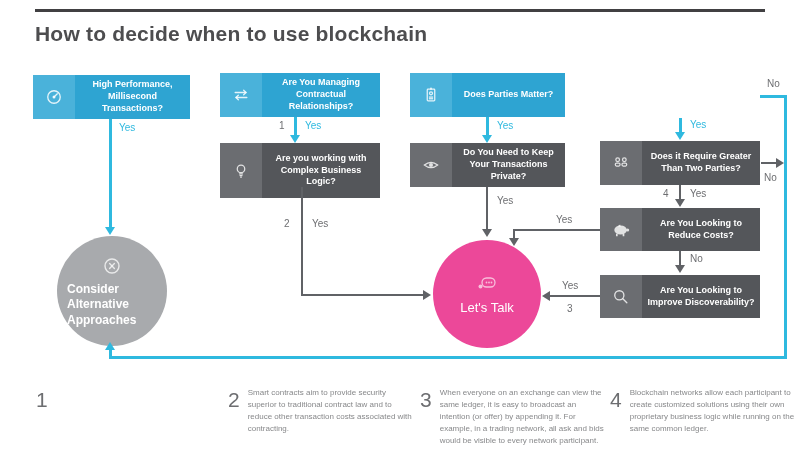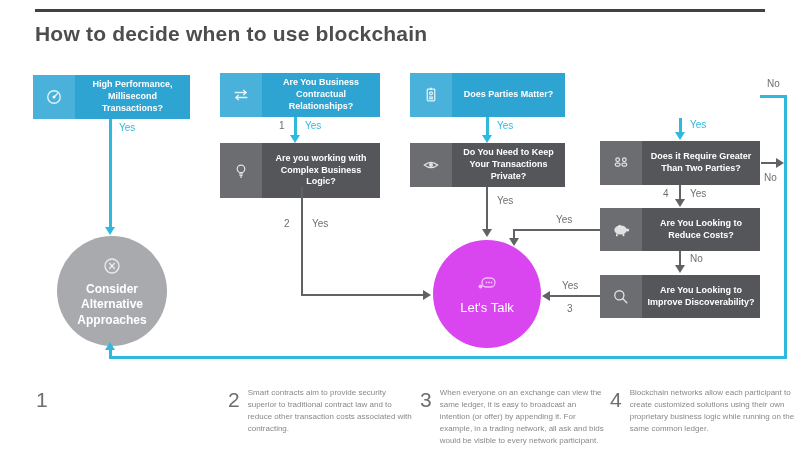--- a/index.html
+++ b/index.html
@@ -15,23 +15,23 @@
   .box .icon-cell { flex:0 0 42px; display:flex; align-items:center; justify-content:center; }
   .box .label-cell { flex:1; display:flex; align-items:center; justify-content:center;
                      font-size:9px; font-weight:bold; text-align:center; line-height:1.3; padding:2px 5px; }
   .box.blue { background:#2ea4d2; }
   .box.blue .icon-cell { background:#4ab2da; }
   .box.dark { background:#54565a; }
   .box.dark .icon-cell { background:#6b6d71; }
 
   
   .bigcircle { position:absolute; border-radius:50%; color:#fff; display:flex; flex-direction:column;
-               align-items:center; justify-content:center; text-align:center; }
+               align-items:center; justify-content:center; text-align:left; }
   .bigcircle.gray { background:#a8aaad; }
-  .bigcircle.teal { background:#d946ef; }
+  .bigcircle.teal { background:#ec4899; }
   .bigcircle .c-label { font-size:12px; font-weight:bold; line-height:1.3; margin-top:4px; padding:0 10px; }
   .bigcircle.teal .c-label { font-size:13px; font-weight:normal; }
 
   
   .ln { position:absolute; }
   .ln.cyan { background:#2fb9df; }
   .ln.dark { background:#606266; }
   .arr { position:absolute; width:0; height:0; }
   .arr.down.cyan2 { border-left:5px solid transparent; border-right:5px solid transparent; border-top:8px solid #2fb9df; }
   .arr.down.dark2 { border-left:5px solid transparent; border-right:5px solid transparent; border-top:8px solid #606266; }
@@ -70,21 +70,21 @@
 
   <div class="box blue" style="left:220px;top:73px;width:160px;height:44px;">
     <div class="icon-cell">
       <svg width="20" height="20" viewBox="0 0 24 24" fill="none" stroke="rgba(255,255,255,0.85)" stroke-width="1.6" stroke-linecap="round" stroke-linejoin="round">
         <path d="M5 9 H18"></path>
           <path d="M15.2 6.2 L18 9 L15.2 11.8"></path>
         <path d="M19 15 H6"></path>
           <path d="M8.8 12.2 L6 15 L8.8 17.8"></path>
       </svg>
     </div>
-    <div class="label-cell">Are You Business Contractual Relationships?</div>
+    <div class="label-cell">Are You Managing Contractual Relationships?</div>
   </div>
 
   <div class="box blue" style="left:410px;top:73px;width:155px;height:44px;">
     <div class="icon-cell">
       <svg width="20" height="20" viewBox="0 0 24 24" fill="none" stroke="rgba(255,255,255,0.85)" stroke-width="1.5">
         <rect x="7.5" y="5" width="9" height="14" rx="1"></rect>
           <rect x="11" y="3.2" width="2" height="2.4" fill="rgba(255,255,255,0.85)" stroke="none"></rect>
         <circle cx="12" cy="10" r="1.8"></circle>
           <path d="M9.5 14.5 H14.5"></path>
           <path d="M9.5 16.5 H14.5"></path>

